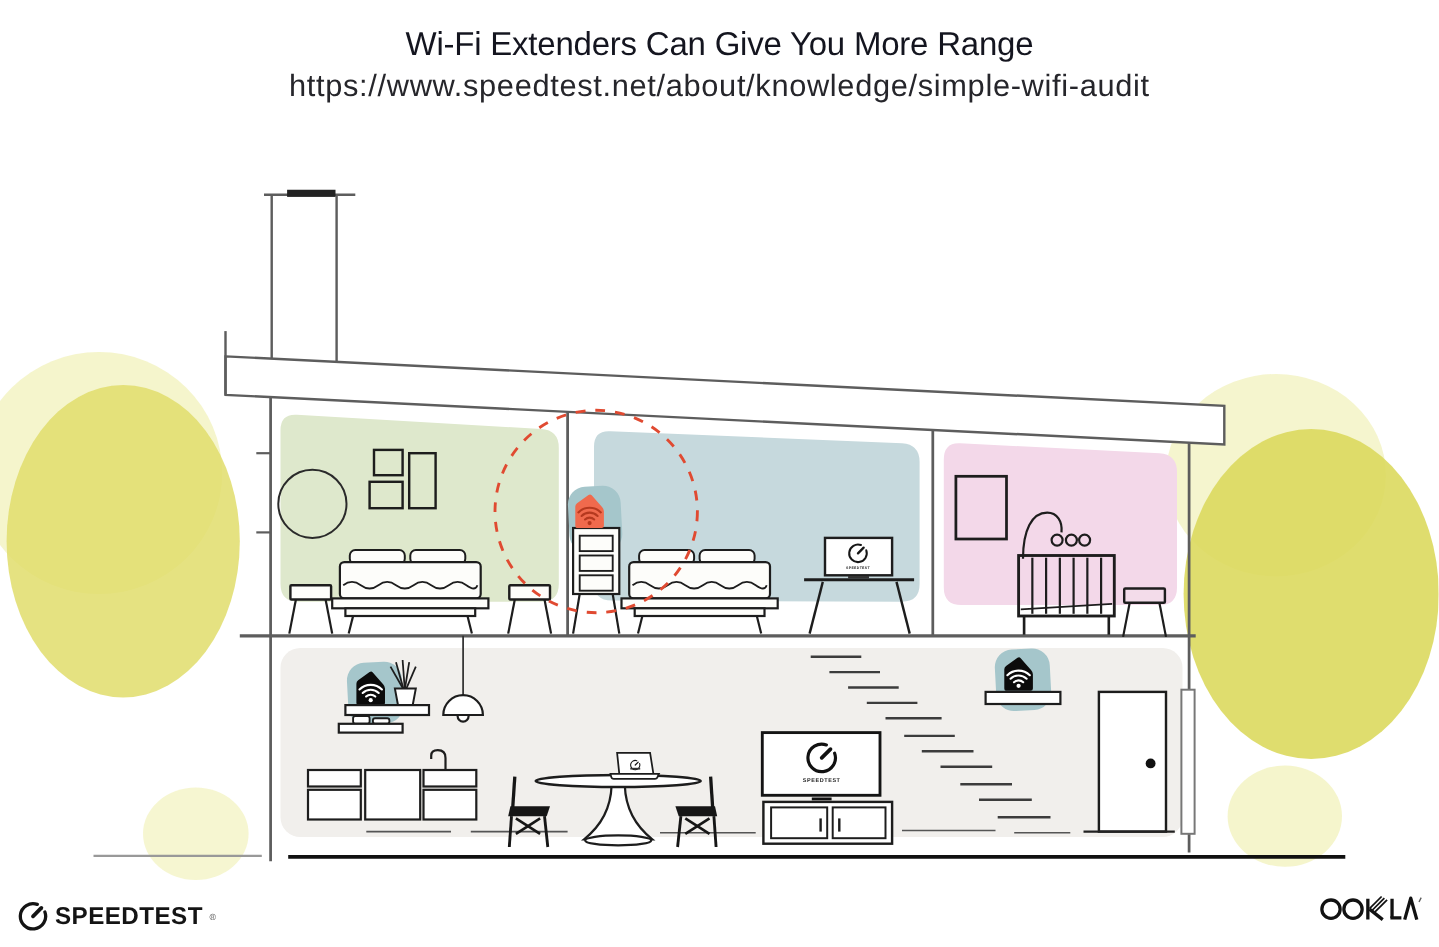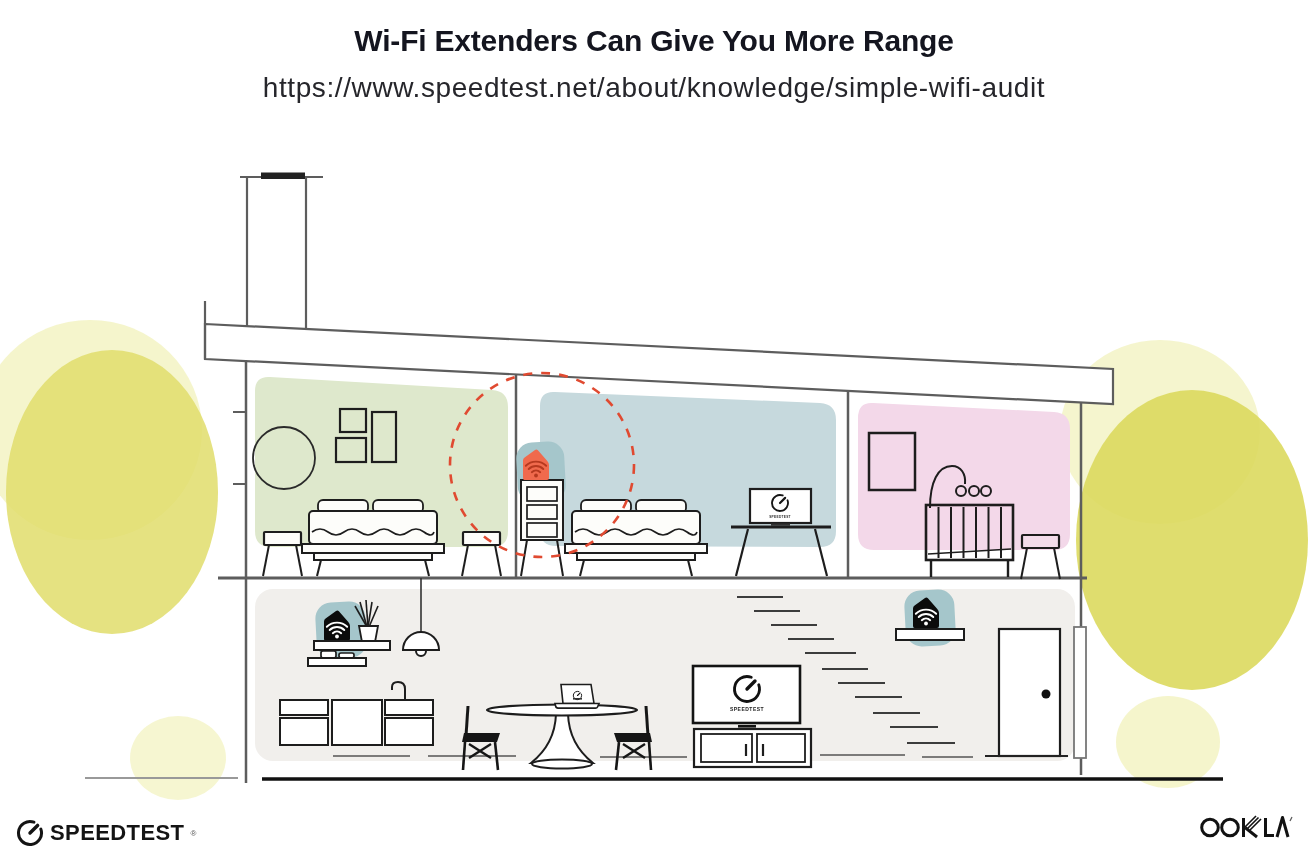--- a/index.html
+++ b/index.html
@@ -3,25 +3,25 @@
 <meta charset="utf-8">
 <style>
   html,body{margin:0;padding:0;}
   body{
     width:1308px;height:861px;position:relative;overflow:hidden;
     background:#ffffff;
     font-family:"Liberation Sans","DejaVu Sans",sans-serif;
   }
   .header{position:absolute;top:24px;left:0;width:100%;text-align:center;}
   .header h1{
-    margin:0;font-size:30px;font-weight:700;letter-spacing:-0.2px;
+    margin:0;font-size:30px;font-weight:400;letter-spacing:-0.2px;
     color:#14151f;
   }
   .header .url{
-    margin-top:14px;font-size:28px;font-weight:400;letter-spacing:0.6px;
+    margin-top:4px;font-size:28px;font-weight:400;letter-spacing:0.6px;
     color:#26262b;
   }
   .stage{position:absolute;left:0;top:0;}
   .footer-left{
     position:absolute;left:16px;bottom:14px;display:flex;align-items:center;gap:6px;
   }
   .footer-left .wordmark{
     font-size:22px;font-weight:700;letter-spacing:0.4px;color:#141414;
   }
   .footer-left sup{font-size:8px;color:#555;vertical-align:super;}

